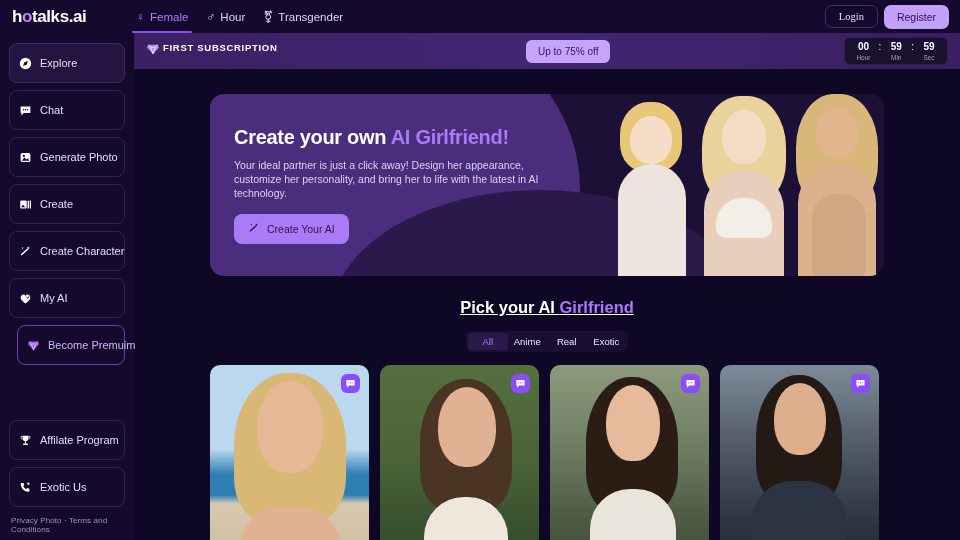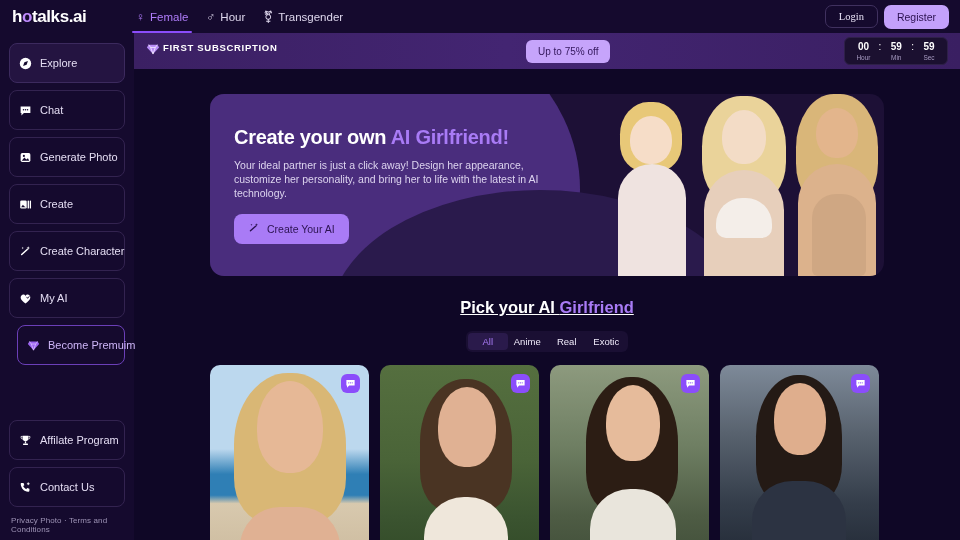--- a/index.html
+++ b/index.html
@@ -294,21 +294,21 @@
           </span>
           <span>Affilate Program</span>
         </div>
         <div class="side-item">
           <span class="ic">
             <svg width="13" height="13" viewBox="0 0 16 16">
                 <path d="M3.2 2.4h2.4l1 2.8 -1.5 1.1c.8 1.8 2 3 3.8 3.8l1.1-1.5 2.8 1v2.4c0 .7-.6 1.2-1.3 1.1C6.6 13.3 2.7 9.4 2.1 3.7c-.1-.7 .4-1.3 1.1-1.3z" fill="#fff"></path>
                 <path d="M11.4 2.2v2.4M10.2 3.4h2.4" stroke="#fff" stroke-width="1.1" stroke-linecap="round"></path>
               </svg>
           </span>
-          <span>Contact Us</span>
+          <span>Exotic Us</span>
         </div>
         <div class="footlinks">
           <span>Privacy Photo</span>
           <span>·</span>
           <span>Terms and Conditions</span>
         </div>
       </div>
     </div>
 
     <div class="main">

